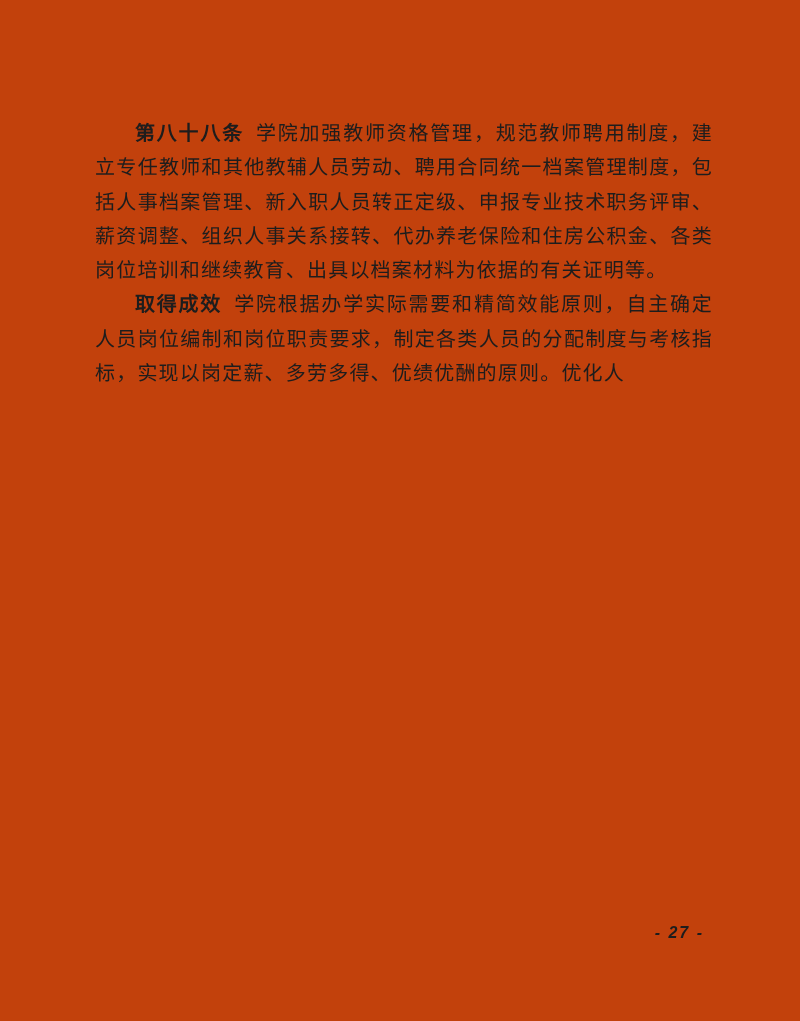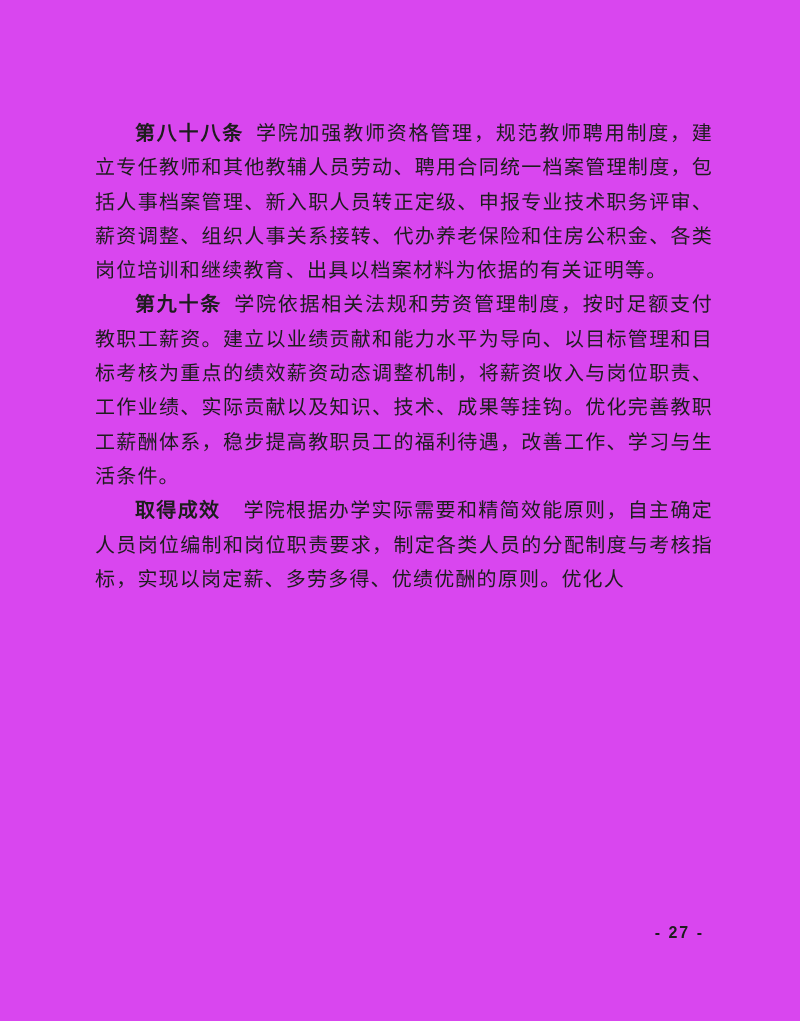--- a/index.html
+++ b/index.html
@@ -4,21 +4,21 @@
 <style>
   html, body {
     margin: 0;
     padding: 0;
     background: #ffffff;
   }
   .page {
     position: relative;
     width: 800px;
     height: 1021px;
-    background: #d946ef;
+    background: #c2410c;
     overflow: hidden;
     font-family: "Liberation Serif", "DejaVu Serif", serif;
   }
   .content {
     position: absolute;
     left: 95px;
     top: 116px;
     width: 618px;
   }
   .article {
@@ -41,31 +41,29 @@
   }
   .page-number {
     position: absolute;
     top: 924px;
     right: 96px;
     font-family: "Liberation Sans", "DejaVu Sans", sans-serif;
     font-weight: bold;
     font-size: 16px;
     letter-spacing: 2px;
     color: #1d1d1d;
+    font-style: italic;
   }
 </style>
 </head>
 <body>
 
 <div class="page">
   <main class="content">
     <p class="article">
       <span class="article-no">第八十八条</span><span>学院加强教师资格管理，规范教师聘用制度，建立专任教师和其他教辅人员劳动、聘用合同统一档案管理制度，包括人事档案管理、新入职人员转正定级、申报专业技术职务评审、薪资调整、组织人事关系接转、代办养老保险和住房公积金、各类岗位培训和继续教育、出具以档案材料为依据的有关证明等。</span>
     </p>
     <p class="article">
-      <span class="article-no">第九十条</span><span>学院依据相关法规和劳资管理制度，按时足额支付教职工薪资。建立以业绩贡献和能力水平为导向、以目标管理和目标考核为重点的绩效薪资动态调整机制，将薪资收入与岗位职责、工作业绩、实际贡献以及知识、技术、成果等挂钩。优化完善教职工薪酬体系，稳步提高教职员工的福利待遇，改善工作、学习与生活条件。</span>
-    </p>
-    <p class="article">
       <span class="article-no">取得成效</span><span>学院根据办学实际需要和精简效能原则，自主确定人员岗位编制和岗位职责要求，制定各类人员的分配制度与考核指标，实现以岗定薪、多劳多得、优绩优酬的原则。优化人</span>
     </p>
   </main>
   <div class="page-number">- 27 -</div>
 </div>
 
 </body></html>

